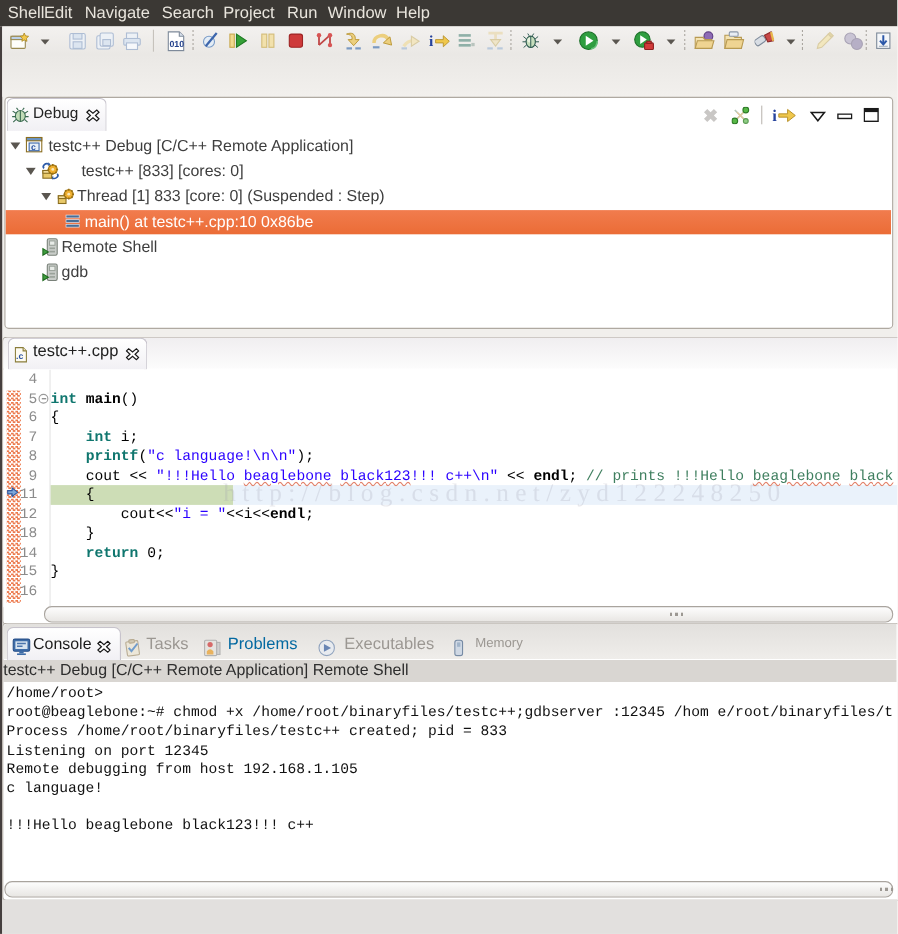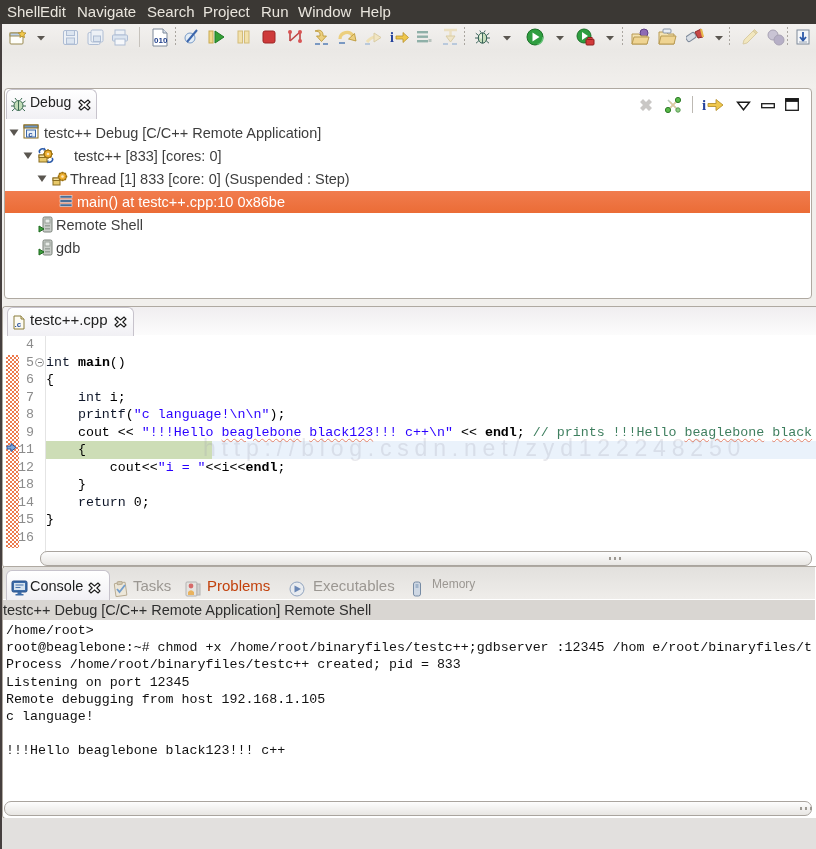--- a/index.html
+++ b/index.html
@@ -4,21 +4,21 @@
 #root{position:relative;width:816px;height:849px;background:#F1EFEC;font-family:"Liberation Sans",sans-serif;overflow:hidden}
 .abs{position:absolute}
 #menubar{left:0;top:0;width:816px;height:24px;background:#3B3834;color:#E9E5DD;font-size:15px}
 #menubar span{position:absolute;top:3px}
 #leftedge{left:0;top:24px;width:2px;height:825px;background:#453F3E}
 #toolbar{left:2px;top:24px;width:814px;height:64px;background:linear-gradient(#F3F1EF, #EAE8E5 40%, #F2F0ED)}
 .panel{background:#fff;border:1px solid #AFA9A1;border-radius:4px}
 .tab{position:absolute;background:linear-gradient(#FFFFFF,#F1F0F4);border:1px solid #C7C3CC;border-bottom:none;border-radius:6px 6px 0 0;font-size:14px;color:#222}
 .mono{font-family:"Liberation Mono",monospace;white-space:pre}
 .tree-row{position:absolute;height:22px;line-height:22px;font-size:14.5px;color:#3E3E3E;white-space:pre}
-.kw{color:#0f172a;font-weight:normal}
+.kw{color:#0f766e;font-weight:bold}
 .str{color:#2A00FF}
 .com{color:#3F7F5F}
 .lnum{position:absolute;width:27px;text-align:right;color:#8C8C8C}
 #code{white-space:normal}
 #code span{white-space:pre}
 #code > div{position:relative;height:17.5px}
 .sq{text-decoration:underline;text-decoration-style:wavy;text-decoration-color:#E2826B;text-decoration-thickness:1px;text-underline-offset:2px}
 </style></head>
 <body>
 <div id="root">
@@ -297,21 +297,21 @@
       </svg>
     <svg style="position:absolute;left:107px;top:9px" width="13" height="12" viewBox="0 0 13 12">
         <path d="M1 3 L3 1 L6.5 4 L10 1 L12 3 L8.8 6 L12 9 L10 11 L6.5 8 L3 11 L1 9 L4.2 6 Z" fill="#FDFDFD" stroke="#1A1A1A" stroke-width="1.1"></path>
       </svg>
   </div>
   <div class="abs" id="editor" style="left:3px;top:336px;width:813px;height:216px;overflow:hidden;background:#fff">
     <div class="abs" style="left:42px;top:0;width:1px;height:216px;background:#E4E4E4"></div>
     <div class="abs" id="hatch" style="left:3px;top:19px;width:13px;height:193px;background:repeating-conic-gradient(#EC7A4E 0% 25%, #ffffff 0% 50%);background-size:4px 4px"></div>
     <div class="abs" style="left:43px;top:105px;width:166px;height:18px;background:#CDDDB6"></div>
     <div class="abs" style="left:209px;top:105px;width:604px;height:18px;background:#EAF2FB"></div>
-    <div class="abs" style="left:200px;top:99px;font-family:Liberation Sans, sans-serif;font-size:23px;letter-spacing:5.8px;color:rgba(158,160,175,0.24);white-space:pre">http://blog.csdn.net/zyd122248250</div>
+    <div class="abs" style="left:200px;top:99px;font-family:Liberation Serif, serif;font-size:23px;letter-spacing:5.8px;color:rgba(158,160,175,0.24);white-space:pre">http://blog.csdn.net/zyd122248250</div>
     <div class="abs mono" id="code" style="left:0;top:0;width:813px;font-size:13.3px;line-height:17.5px;color:#000">
       <div>
           <span class="lnum" style="left:4px">4</span>
         </div>
       <div>
           <span class="lnum" style="left:4px">5</span>
           <span style="position:absolute;left:43px"><span class="kw">int</span> <b>main</b>()</span>
         </div>
       <div>
           <span class="lnum" style="left:4px">6</span>
@@ -363,21 +363,21 @@
   <div class="abs" id="edscroll" style="left:40px;top:551px;width:770px;height:13px;border:1px solid #A9A49E;border-radius:7px;background:linear-gradient(#FDFDFD,#E8E6E3)">
       <div style="position:absolute;left:568px;top:5px;width:14px;height:3px;background:repeating-linear-gradient(90deg,#9C9892 0 2px,transparent 2px 5px)"></div>
     </div>
 
   <div class="abs panel" id="consolepanel" style="left:2px;top:566px;width:816px;height:251px;border-radius:4px 0 0 4px;border-right:none"></div>
   <div class="abs" style="left:3px;top:567px;width:812px;height:32px;background:linear-gradient(#E2E0DD,#EFEDEA);border-radius:4px 0 0 0"></div>
   <div class="abs tab" id="consoletab" style="left:6px;top:570px;width:102px;height:29px"></div>
   <div class="abs" id="consoletabs" style="left:6px;top:570px;width:810px;height:29px;font-size:14px">
     <span style="position:absolute;left:24px;top:8px;color:#1c1c1c;font-size:14.5px">Console</span>
     <span style="position:absolute;left:127px;top:7px;color:#9B9792;font-size:15px">Tasks</span>
-    <span style="position:absolute;left:201px;top:7px;color:#c2410c;font-size:15px">Problems</span>
+    <span style="position:absolute;left:201px;top:7px;color:#0369a1;font-size:15px">Problems</span>
     <span style="position:absolute;left:307px;top:7px;color:#9B9792;font-size:15px">Executables</span>
     <span style="position:absolute;left:426px;top:7px;color:#9B9792;font-size:12px">Memory</span>
     <svg style="position:absolute;left:5px;top:10px" width="18" height="16" viewBox="0 0 18 16">
         <rect x="1" y="1" width="15" height="11" rx="1.5" fill="#3D6CA8" stroke="#28508A"></rect>
         <rect x="3" y="3" width="11" height="7" fill="#D8E4F0"></rect>
         <path d="M4.5 5 L12.5 5 M4.5 7.5 L9.5 7.5" stroke="#4A74AC" stroke-width="1.2"></path>
         <rect x="6.5" y="12" width="4" height="2" fill="#3D6CA8"></rect>
         <rect x="4.5" y="14" width="8" height="1.5" fill="#3D6CA8"></rect>
       </svg>
     <svg style="position:absolute;left:82px;top:12px" width="13" height="12" viewBox="0 0 13 12">

